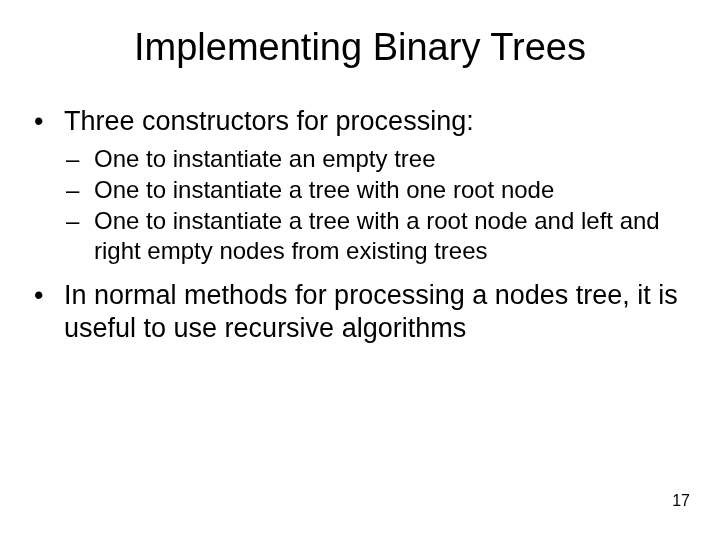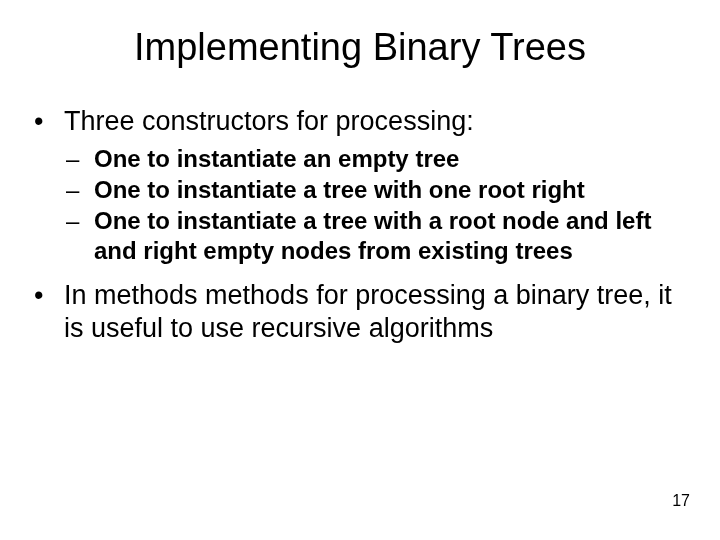--- a/index.html
+++ b/index.html
@@ -52,21 +52,20 @@
     display: flex;
     margin-bottom: 2px;
   }
   .l2 .dash {
     width: 28px;
     flex: 0 0 28px;
     text-align: left;
   }
   .l2 .text {
     flex: 1;
-    font-weight: bold;
   }
   .pagenum {
     position: absolute;
     right: 30px;
     bottom: 30px;
     font-size: 16px;
   }
 </style>
 </head>
 <body>
@@ -82,30 +81,30 @@
       <div class="text">Three constructors for processing:</div>
     </div>
 
     <div class="sub">
       <div class="l2">
         <div class="dash">–</div>
         <div class="text">One to instantiate an empty tree</div>
       </div>
       <div class="l2">
         <div class="dash">–</div>
-        <div class="text">One to instantiate a tree with one root right</div>
+        <div class="text">One to instantiate a tree with one root node</div>
       </div>
       <div class="l2">
         <div class="dash">–</div>
         <div class="text">One to instantiate a tree with a root node and left and right empty nodes from existing trees</div>
       </div>
     </div>
 
     <div class="l1">
       <div class="bullet">•</div>
-      <div class="text">In methods methods for processing a binary tree, it is useful to use recursive algorithms</div>
+      <div class="text">In normal methods for processing a nodes tree, it is useful to use recursive algorithms</div>
     </div>
 
   </div>
 
   <div class="pagenum">17</div>
 
 </div>
 
 </body></html>

